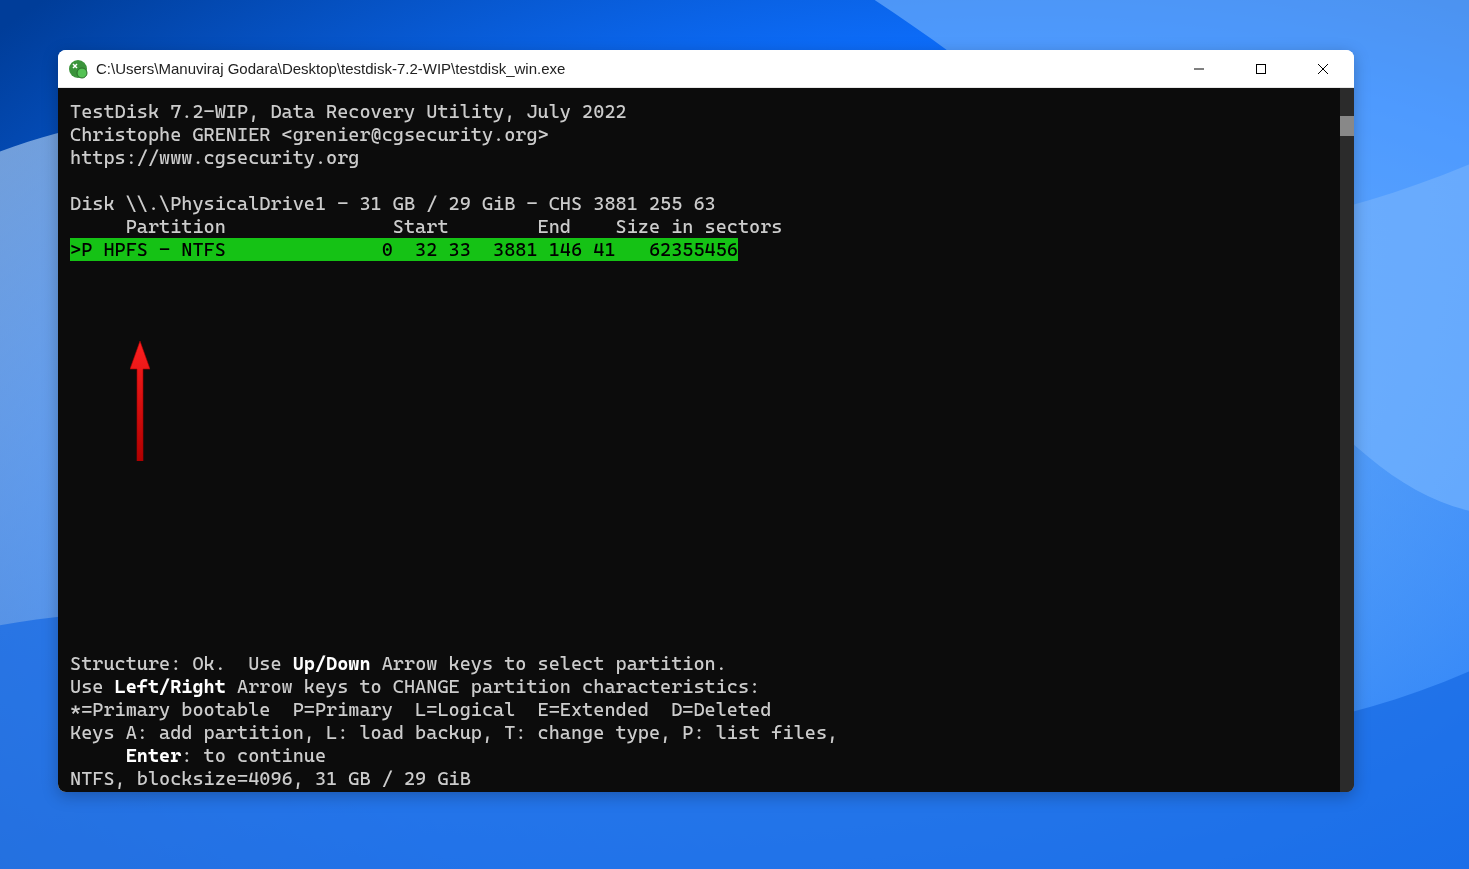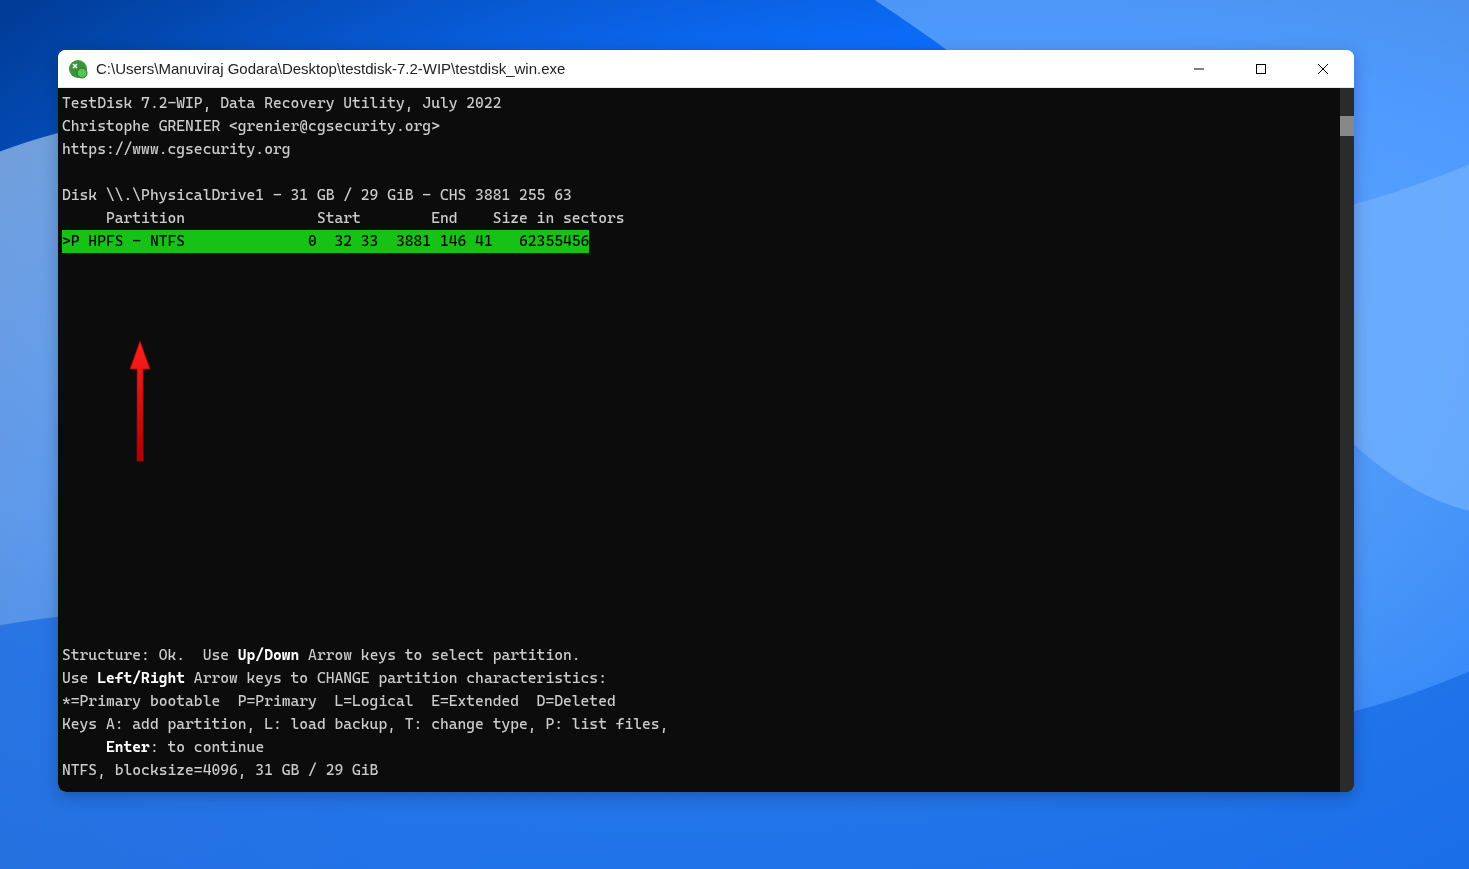--- a/index.html
+++ b/index.html
@@ -65,25 +65,25 @@
     }
     .win-ctrl svg { width: 12px; height: 12px; }
     .terminal-wrap {
       flex: 1;
       background: #0c0c0c;
       position: relative;
       overflow: hidden;
     }
     .terminal {
       font-family: "Cascadia Mono", "Consolas", monospace;
-      font-size: 15px;
+      font-size: 19px;
       line-height: 23px;
       color: #cccccc;
       white-space: pre;
-      padding: 4px;
+      padding: 12px;
     }
     .hl {
       background: #15c215;
       color: #000;
       display: inline-block;
     }
     .bold { font-weight: 700; color: #fff; }
     .scrollbar {
       position: absolute;
       right: 0;

